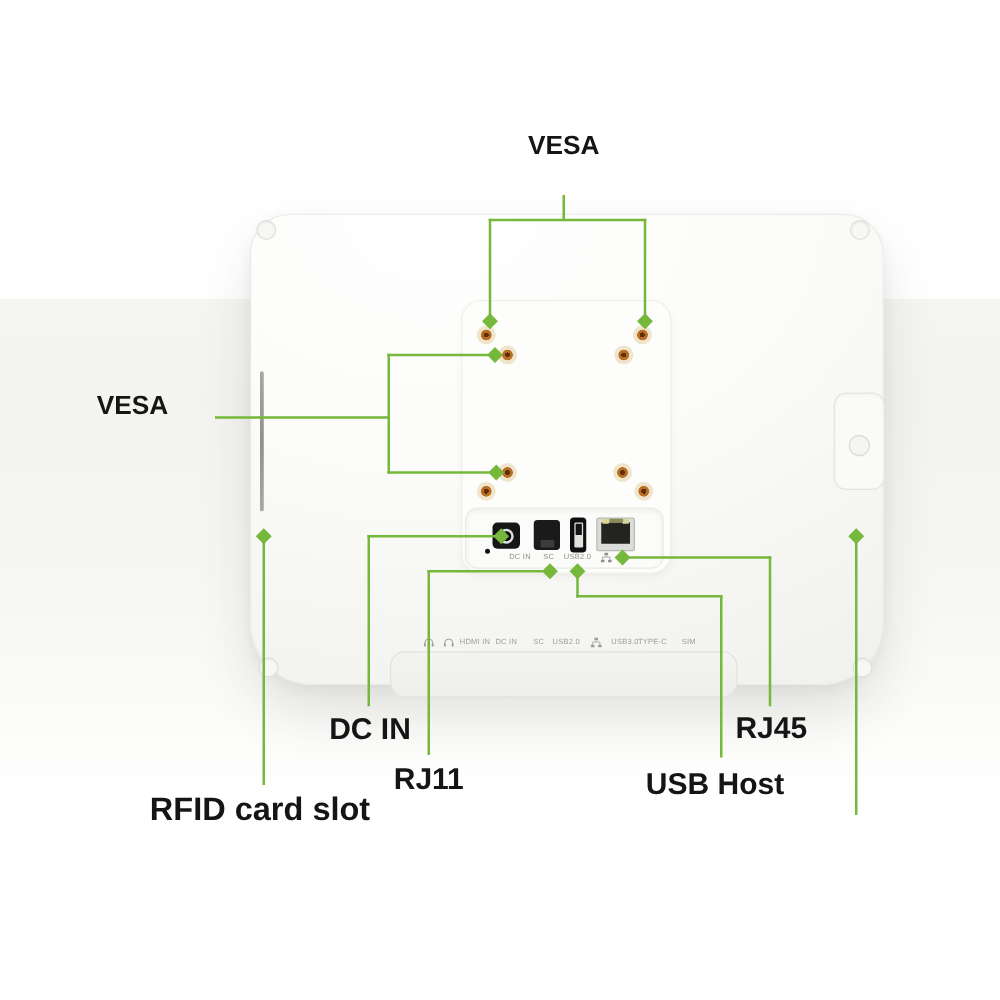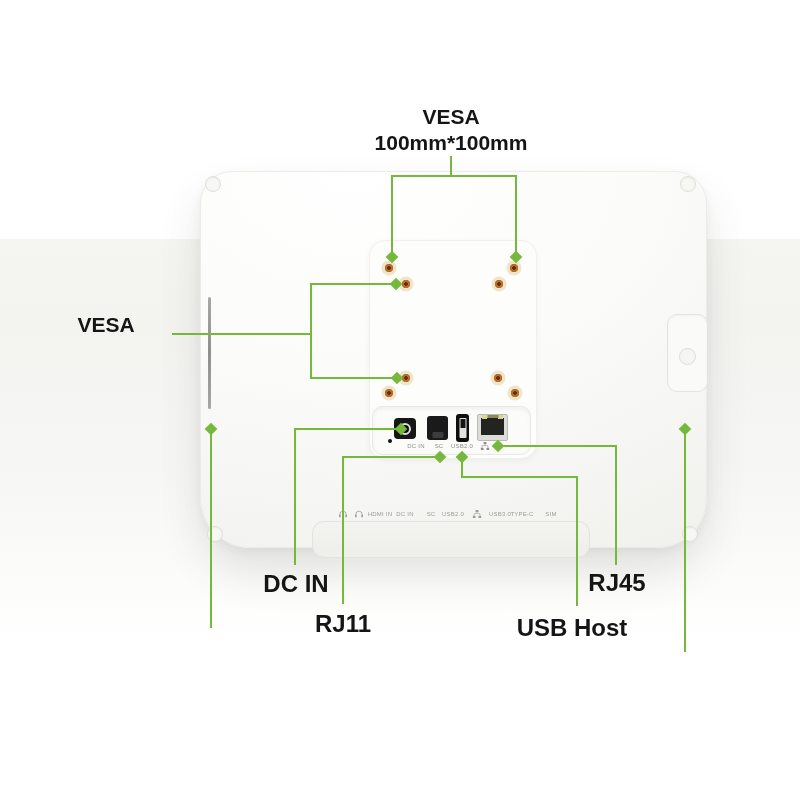--- a/index.html
+++ b/index.html
@@ -196,23 +196,23 @@
   <div class="gl" style="left:615px;top:445px;width:2px;height:120px;"></div>
 
   <div class="gd" style="left:211px;top:429px;"></div>
   <div class="gl" style="left:210px;top:431px;width:2px;height:197px;"></div>
 
   <div class="gd" style="left:685px;top:429px;"></div>
   <div class="gl" style="left:684px;top:431px;width:2px;height:221px;"></div>
 
   <div class="lbl lbl-sm" style="left:451px;top:104px;">
     <div>VESA</div>
-    <div>100mm*100mm</div>
   </div>
   <div class="lbl lbl-sm" style="left:106px;top:312px;">
     <div>VESA</div>
   </div>
   <div class="lbl lbl-md" style="left:296px;top:570px;">DC IN</div>
   <div class="lbl lbl-md" style="left:343px;top:610px;">RJ11</div>
   <div class="lbl lbl-md" style="left:617px;top:569px;">RJ45</div>
   <div class="lbl lbl-md" style="left:572px;top:614px;">USB Host</div>
+  <div class="lbl lbl-lg" style="left:208px;top:632px;">RFID card slot</div>
 
 </div>
 
 </body></html>

